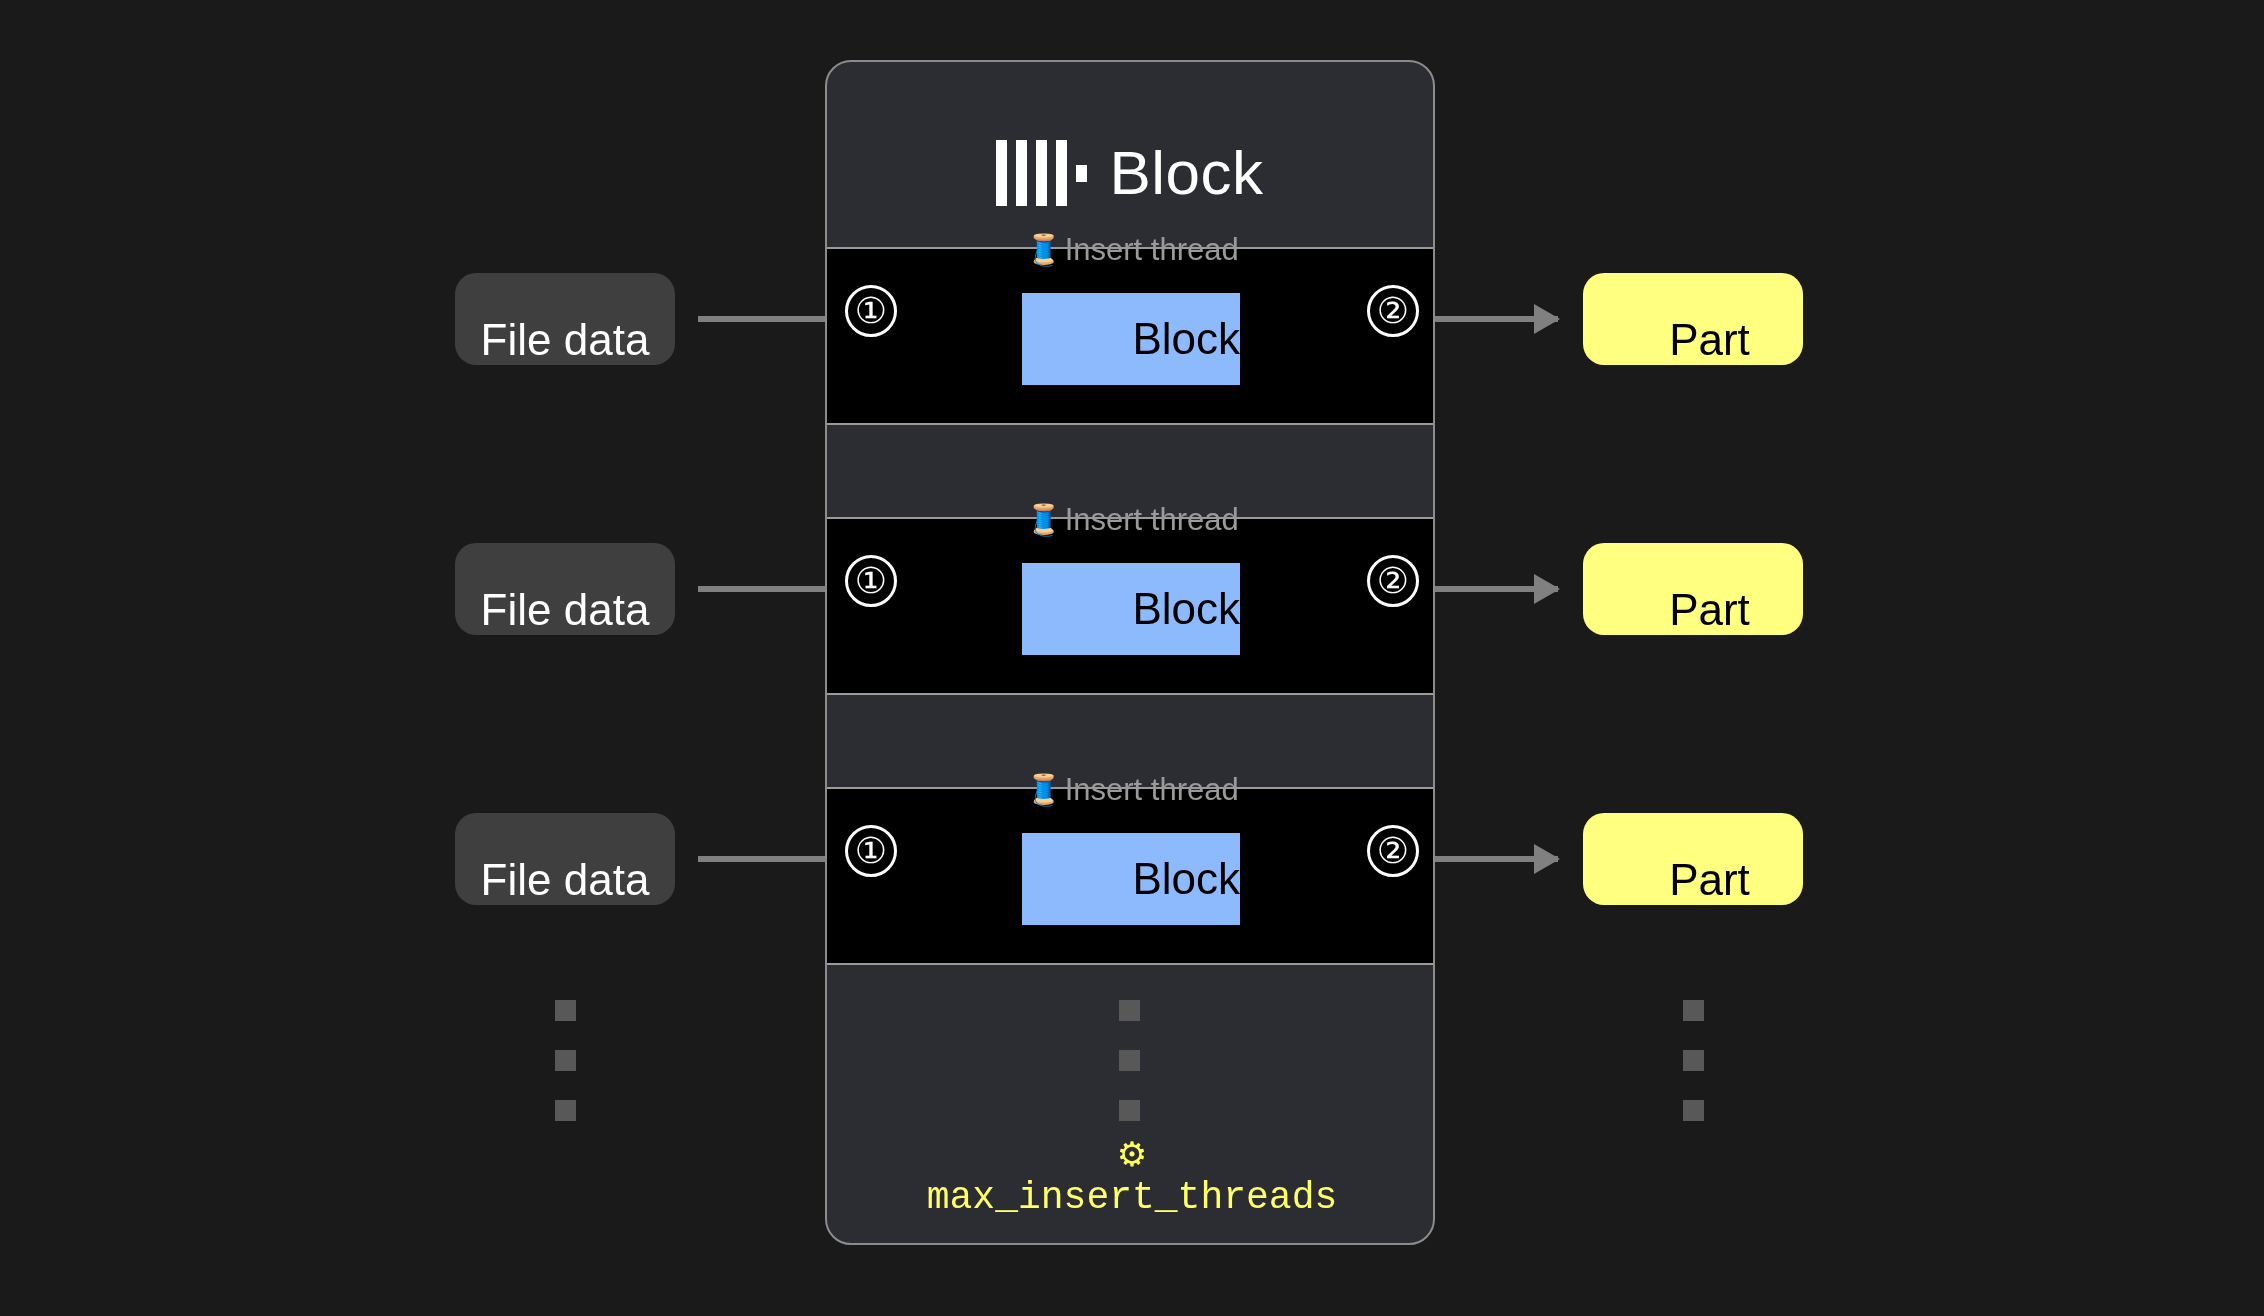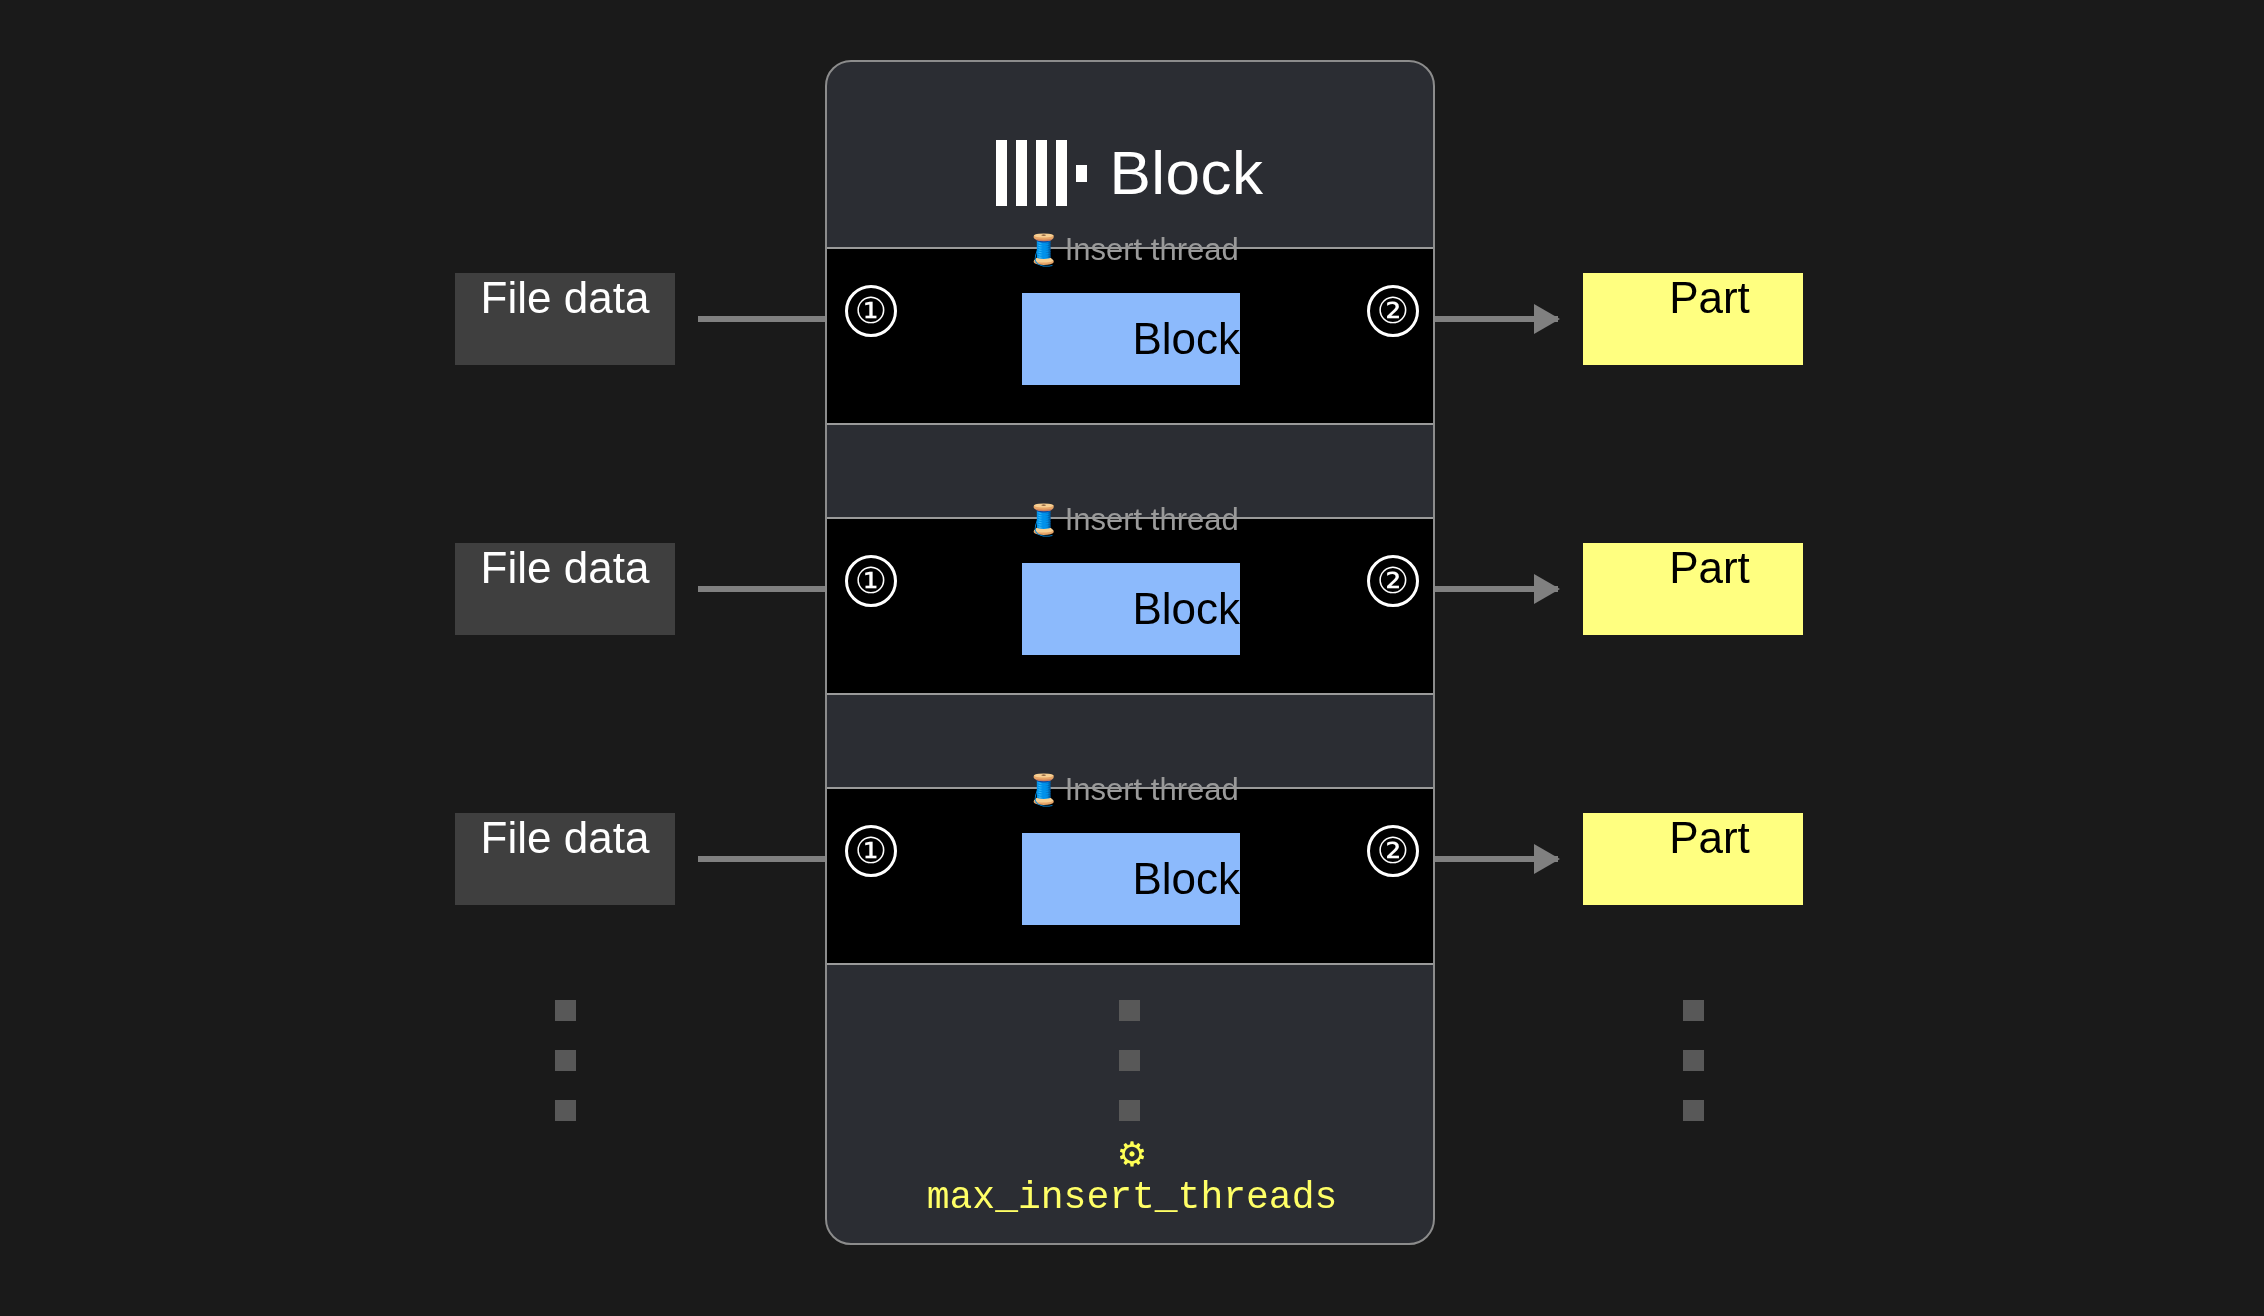--- a/index.html
+++ b/index.html
@@ -107,23 +107,24 @@
     justify-content: flex-end;
     color: #000000;
     font-size: 44px;
   }
 
   
   .side-box {
     position: absolute;
     width: 220px; height: 92px;
     display: flex;
-    align-items: flex-start;
+    align-items: flex-end;
     justify-content: center;
     font-size: 44px;
+    border-radius: 21px;
   }
   .file-box { background: #3f3f3f; color: #ffffff; left: 455px; }
   .part-box { background: #ffff80; color: #000000; left: 1583px; padding-left: 33px; }
   .row-y-1 { top: 273px; }
   .row-y-2 { top: 543px; }
   .row-y-3 { top: 813px; }
 
   
   .arrow {
     position: absolute;

